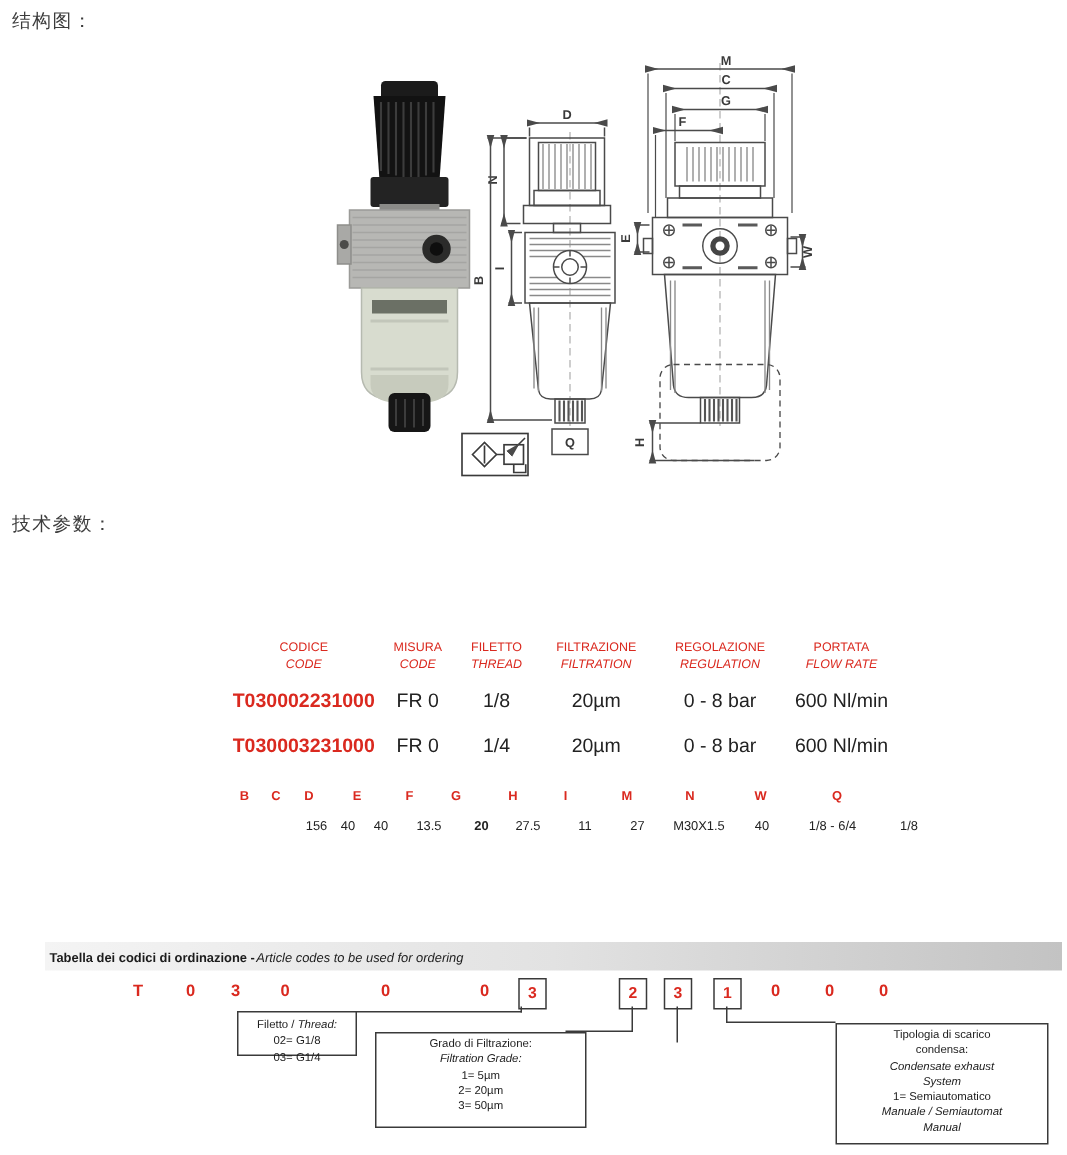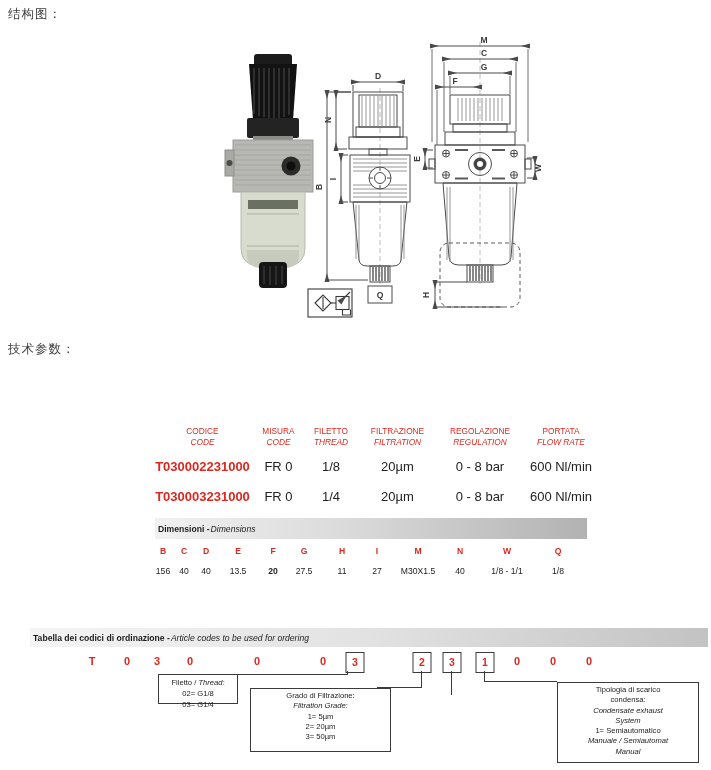--- a/index.html
+++ b/index.html
@@ -25,21 +25,21 @@
   .hcell .hl2{font-style:italic;}
   .srows{display:flex;flex-direction:column;margin-top:12px;gap:15px;}
   .dcell{text-align:center;font-size:13px;color:#222;}
   .dcell.code{color:#da291f;font-weight:bold;}
 
   
   .dims{position:absolute;left:155px;top:518px;width:432px;}
   .dims .bar{height:21px;font-size:8.6px;}
   .dletters,.dvalues{position:relative;height:13px;}
   .dletters{margin-top:7px;}
-  .dvalues{margin-top:7px;}
+  .dvalues{margin-top:7px;margin-left:48px;}
   .dim-letter,.dim-value{position:absolute;transform:translateX(-50%);font-size:8.6px;white-space:nowrap;}
   .dim-letter{color:#da291f;font-weight:bold;}
   .dim-value{color:#222;}
 
   
   .ordering{position:absolute;left:0;top:628px;width:711px;height:142px;}
   .ordering .bar{position:absolute;left:30px;top:0;width:678px;height:19px;font-size:8.6px;
        background:linear-gradient(to right,#f4f4f4 0%,#e2e2e2 50%,#c3c3c3 100%);}
   .cchar{position:absolute;top:27px;transform:translateX(-50%);color:#da291f;
          font-weight:bold;font-size:11px;line-height:13px;}
@@ -249,24 +249,20 @@
           <div class="dcell">FR 0</div>
           <div class="dcell">1/4</div>
           <div class="dcell">20µm</div>
           <div class="dcell">0 - 8 bar</div>
           <div class="dcell">600 Nl/min</div>
         </div>
       </div>
   </div>
 
   <div class="dims">
-    <div class="bar">
-      <span class="bb">Dimensioni - </span>
-      <span class="bi">Dimensions</span>
-    </div>
     <div class="dletters" id="dims-letters">
         <span class="dim-letter" style="left: 8px;">B</span>
         <span class="dim-letter" style="left: 29px;">C</span>
         <span class="dim-letter" style="left: 51px;">D</span>
         <span class="dim-letter" style="left: 83px;">E</span>
         <span class="dim-letter" style="left: 118px;">F</span>
         <span class="dim-letter" style="left: 149px;">G</span>
         <span class="dim-letter" style="left: 187px;">H</span>
         <span class="dim-letter" style="left: 222px;">I</span>
         <span class="dim-letter" style="left: 263px;">M</span>
@@ -278,21 +274,21 @@
         <span class="dim-value" style="left: 8px;">156</span>
         <span class="dim-value" style="left: 29px;">40</span>
         <span class="dim-value" style="left: 51px;">40</span>
         <span class="dim-value" style="left: 83px; text-align: right;">13.5</span>
         <span class="dim-value" style="left: 118px; font-weight: bold;">20</span>
         <span class="dim-value" style="left: 149px;">27.5</span>
         <span class="dim-value" style="left: 187px;">11</span>
         <span class="dim-value" style="left: 222px;">27</span>
         <span class="dim-value" style="left: 263px;">M30X1.5</span>
         <span class="dim-value" style="left: 305px;">40</span>
-        <span class="dim-value" style="left: 352px;">1/8 - 1/1</span>
+        <span class="dim-value" style="left: 352px;">1/8 - 6/4</span>
         <span class="dim-value" style="left: 403px;">1/8</span>
       </div>
   </div>
 
   <div class="ordering">
     <div class="bar">
       <span class="bb">Tabella dei codici di ordinazione - </span>
       <span class="bi">Article codes to be used for ordering</span>
     </div>
 

